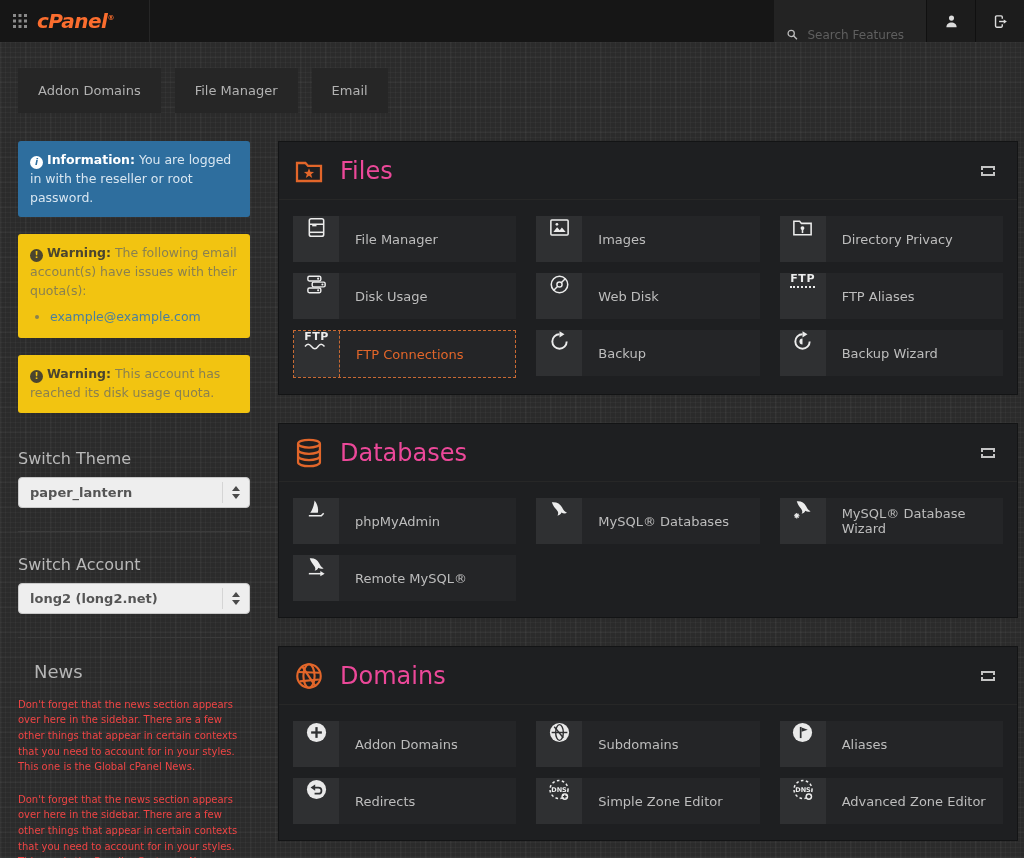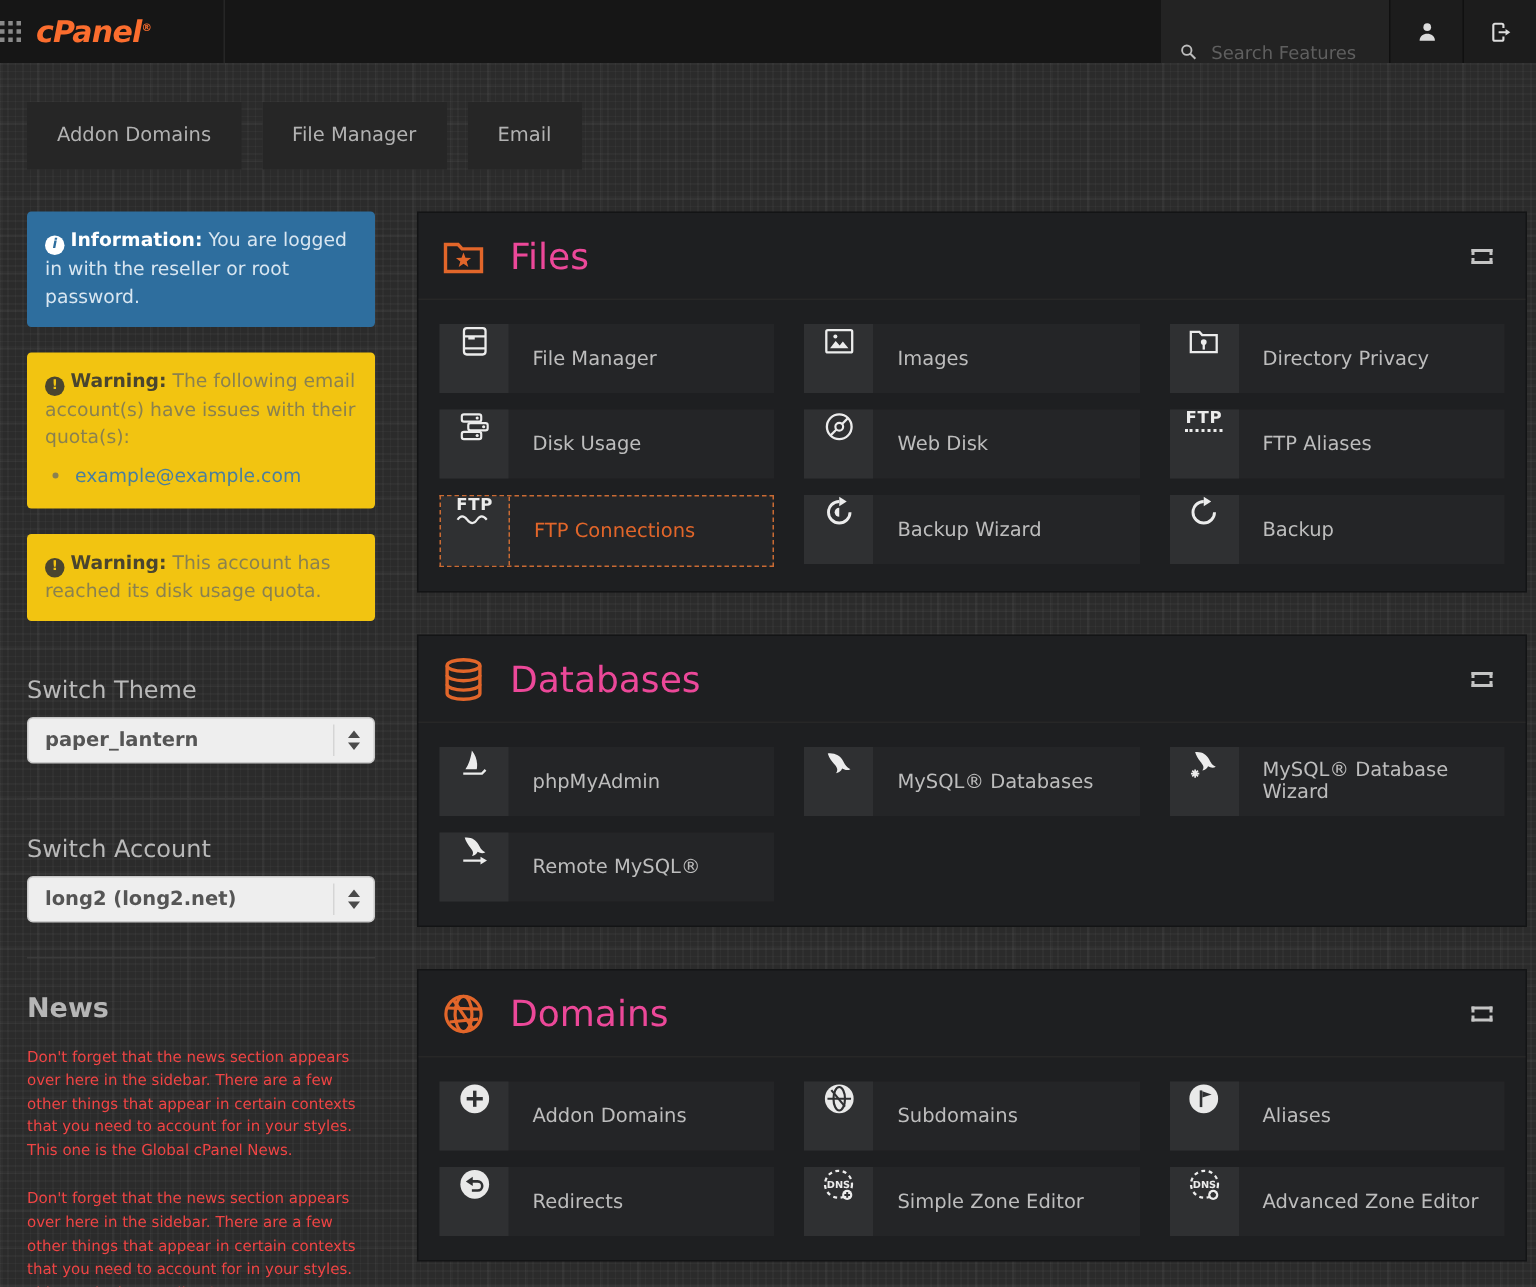--- a/index.html
+++ b/index.html
@@ -9,21 +9,21 @@
     background-color:#2b2b2b;
     background-image:
       repeating-linear-gradient(0deg, rgba(255,255,255,0.028) 0 1px, transparent 1px 5px),
       repeating-linear-gradient(90deg, rgba(255,255,255,0.028) 0 1px, transparent 1px 5px),
       repeating-linear-gradient(0deg, rgba(255,255,255,0.02) 0 2px, transparent 2px 25px),
       repeating-linear-gradient(90deg, rgba(255,255,255,0.02) 0 2px, transparent 2px 25px);
     color:#c7c7c7;
   }
   
   .topbar { height:42px; background:#161616; display:flex; align-items:stretch; }
-  .logo-area { width:150px; display:flex; align-items:center; gap:10px; border-right:1px solid #262626; }
+  .logo-area { width:150px; display:flex; align-items:center; gap:10px; padding-left:13px; border-right:1px solid #262626; }
   .logo-text { color:#fb6d2e; font-size:20px; font-weight:bold; font-style:italic; letter-spacing:-0.5px; }
   .logo-text sup { font-size:7px; font-style:normal; }
   .topbar-fill { flex:1; }
   .search-group { width:152px; background:#232323; display:flex; align-items:flex-end; gap:9px; padding:0 12px; }
   .search-input { background:transparent; border:none; outline:none; color:#6f6f6f; font-size:12px; width:100%; font-family:inherit; }
   .search-input::placeholder { color:#5f5f5f; }
   .icon-btn { width:49px; display:flex; align-items:center; justify-content:center; background:#1c1c1c; border-left:1px solid #101010; cursor:pointer; }
   
   .tabs { display:flex; gap:14px; padding:26px 0 0 18px; }
   .tab { background:#262626; color:#b2b2b2; padding:15px 20px; font-size:13px; cursor:pointer; }
@@ -42,21 +42,21 @@
   .notice.warning .n-icon { background:#4a452f; color:#f2c411; }
   .notice ul { margin:7px 0 2px 20px; }
   .notice ul a { color:#4a7f9e; text-decoration:none; }
   .select-label { color:#b9b9b9; font-size:16px; margin:10px 0 9px; }
   .fake-select { background:#eeeeee; border:1px solid #c9c9c9; border-radius:4px; height:31px; display:flex; align-items:center; justify-content:space-between; padding:0 0 0 11px; color:#555; font-size:13px; cursor:pointer;font-weight:bold; }
   .stepper { display:flex; flex-direction:column; gap:3px; padding:0 9px; border-left:1px solid #d5d5d5; height:21px; justify-content:center; }
   .stepper i { width:0; height:0; border-left:4px solid transparent; border-right:4px solid transparent; }
   .stepper .up { border-bottom:5px solid #4a4a4a; }
   .stepper .dn { border-top:5px solid #4a4a4a; }
   .hr { border-top:1px solid #3b3b3b; margin:23px 0; }
-  .news-title { font-size:18px; font-weight:700; color:#b5b5b5; margin:2px 0 15px; }
+  .news-title { font-size:18px; font-weight:400; color:#b5b5b5; margin:2px 16px 15px; }
   .news p { font-size:10px; line-height:1.56; color:#ef4444; margin-bottom:17px; }
   
   .section { background:#1e1f21; border:1px solid rgba(0,0,0,0.35); margin-bottom:28px; }
   .section-header { display:flex; align-items:center; height:58px; padding:0 14px; border-bottom:1px solid #272727; }
   .section-title { color:#ec4899; font-size:24px; font-weight:400; margin-left:15px; flex:1; }
   .collapse-btn { width:14px; cursor:pointer; margin-right:8px; }
   .collapse-btn .t { height:4px; border:2px solid #c4c4c4; border-bottom:none; }
   .collapse-btn .b { height:4px; border:2px solid #c4c4c4; border-top:none; margin-top:2px; }
   .items { display:grid; grid-template-columns:repeat(3,1fr); gap:11px 20px; padding:16px 14px; }
   .item { display:flex; align-items:center; background:#242527; height:46px; cursor:pointer; }
@@ -259,33 +259,33 @@
                 </svg>
           </span>
             </div>
           <div class="label">FTP Connections</div>
         </div>
         <div class="item">
           <div class="iconbox">
               <svg width="23" height="23" viewBox="0 0 24 24">
             <path d="M12,4.5 a7.5,7.5 0 1 0 7.5,7.5" fill="none" stroke="#ececec" stroke-width="2"></path>
             <polygon points="12,1.2 12,7.8 17.2,4.5" fill="#ececec"></polygon>
-            <path d="M12,8.8 a3.2,3.2 0 0 0 0,6.4 Z" fill="#ececec"></path>
-          </svg>
-            </div>
-          <div class="label">Backup Wizard</div>
+          </svg>
+            </div>
+          <div class="label">Backup</div>
         </div>
         <div class="item">
           <div class="iconbox">
               <svg width="23" height="23" viewBox="0 0 24 24">
             <path d="M12,4.5 a7.5,7.5 0 1 0 7.5,7.5" fill="none" stroke="#ececec" stroke-width="2"></path>
             <polygon points="12,1.2 12,7.8 17.2,4.5" fill="#ececec"></polygon>
-          </svg>
-            </div>
-          <div class="label">Backup</div>
+            <path d="M12,8.8 a3.2,3.2 0 0 0 0,6.4 Z" fill="#ececec"></path>
+          </svg>
+            </div>
+          <div class="label">Backup Wizard</div>
         </div>
       </div>
     </div>
 
     <div class="section">
       <div class="section-header">
         <svg width="32" height="32" viewBox="0 0 24 24">
           <g fill="none" stroke="#e2662a" stroke-width="1.7">
             <ellipse cx="12" cy="5" rx="8.2" ry="2.9"></ellipse>
             <path d="M3.8,5 v14 a8.2,2.9 0 0 0 16.4,0 v-14"></path>

